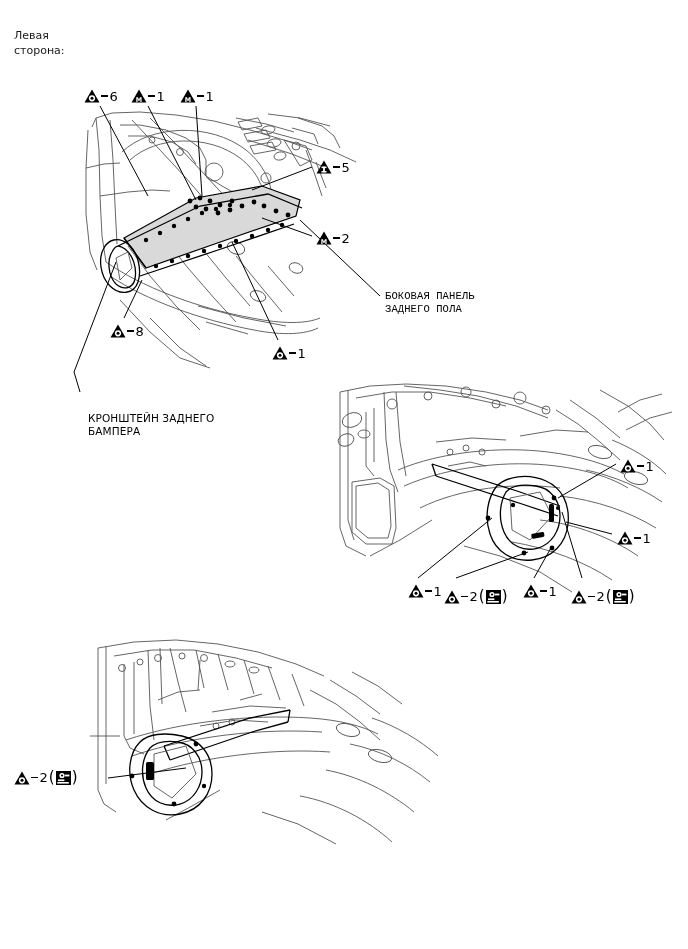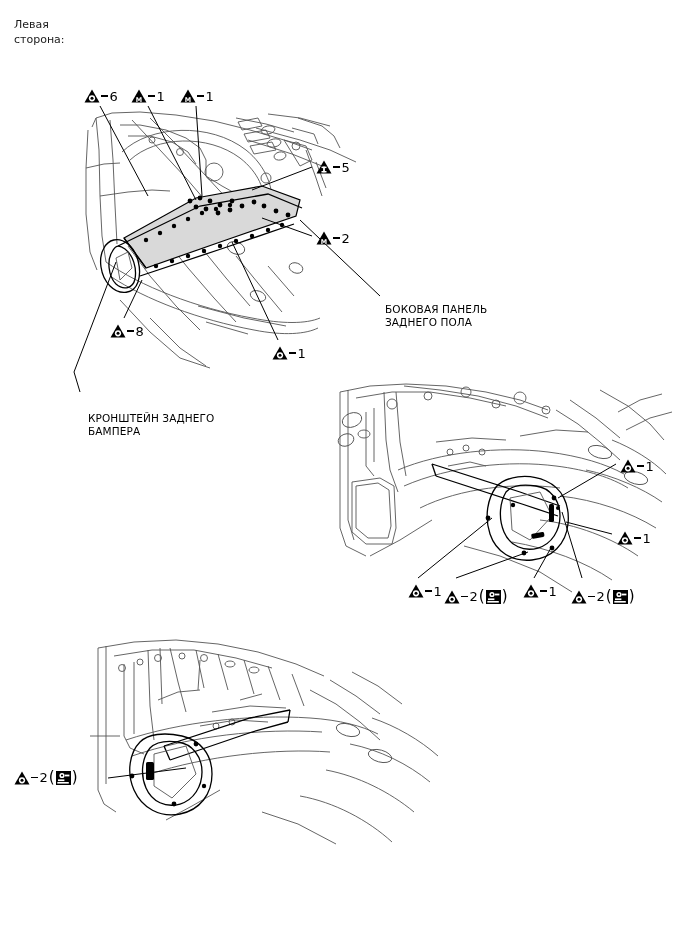--- a/index.html
+++ b/index.html
@@ -27,21 +27,21 @@
   svg.layer{position:absolute;left:0;top:0;width:688px;height:949px;overflow:visible;}
   .ln{stroke:#000;stroke-width:1;fill:none;}
   .thin{stroke:#555;stroke-width:.9;fill:none;}
   .part{stroke:#000;stroke-width:1.3;fill:none;}
   .hatch{fill:#d9d9d9;stroke:#000;stroke-width:1.2;}
   .dot{fill:#000;}
 </style>
 </head>
 <body>
 
-<div class="abs hdr" style="left:14px;top:17px;width:120px;">Левая
+<div class="abs hdr" style="left:14px;top:28px;width:120px;">Левая
 сторона:</div>
 
 <div id="art">
 
 <svg class="layer" viewBox="0 0 688 949">
   <g class="thin">
 
     <path d="M92 127 L96 118 L112 113 L140 112 L176 115 L214 121 L250 130 L284 140 L312 150"></path>
     <path d="M88 130 L86 168 L86 214 L90 252 L97 270"></path>
     <path d="M96 118 L99 150 L100 196 L102 236 L106 262"></path>
@@ -379,21 +379,21 @@
     <svg width="16" height="14" viewBox="0 0 16 14">
         <polygon points="8,0.5 15.5,13.5 0.5,13.5" fill="#000"></polygon>
         <circle cx="8" cy="9.3" r="3.1" fill="#fff"></circle>
         <circle cx="8" cy="9.3" r="1.5" fill="#000"></circle>
       </svg>
   </span>
   <span class="dash"></span>
   <span class="num">1</span>
 </div>
 
-<div class="abs calloutText" style="left:385px;top:303px;width:160px;">БОКОВАЯ ПАНЕЛЬ
+<div class="abs calloutText" style="left:385px;top:290px;width:160px;font-family:Liberation Mono, monospace;">БОКОВАЯ ПАНЕЛЬ
 ЗАДНЕГО ПОЛА</div>
 <div class="abs calloutText" style="left:88px;top:412px;width:180px;">КРОНШТЕЙН ЗАДНЕГО
 БАМПЕРА</div>
 
 <div class="abs sym" style="left:620px;top:459px;">
   <span class="tri">
     <svg width="16" height="14" viewBox="0 0 16 14">
         <polygon points="8,0.5 15.5,13.5 0.5,13.5" fill="#000"></polygon>
         <circle cx="8" cy="9.3" r="3.1" fill="#fff"></circle>
         <circle cx="8" cy="9.3" r="1.5" fill="#000"></circle>

